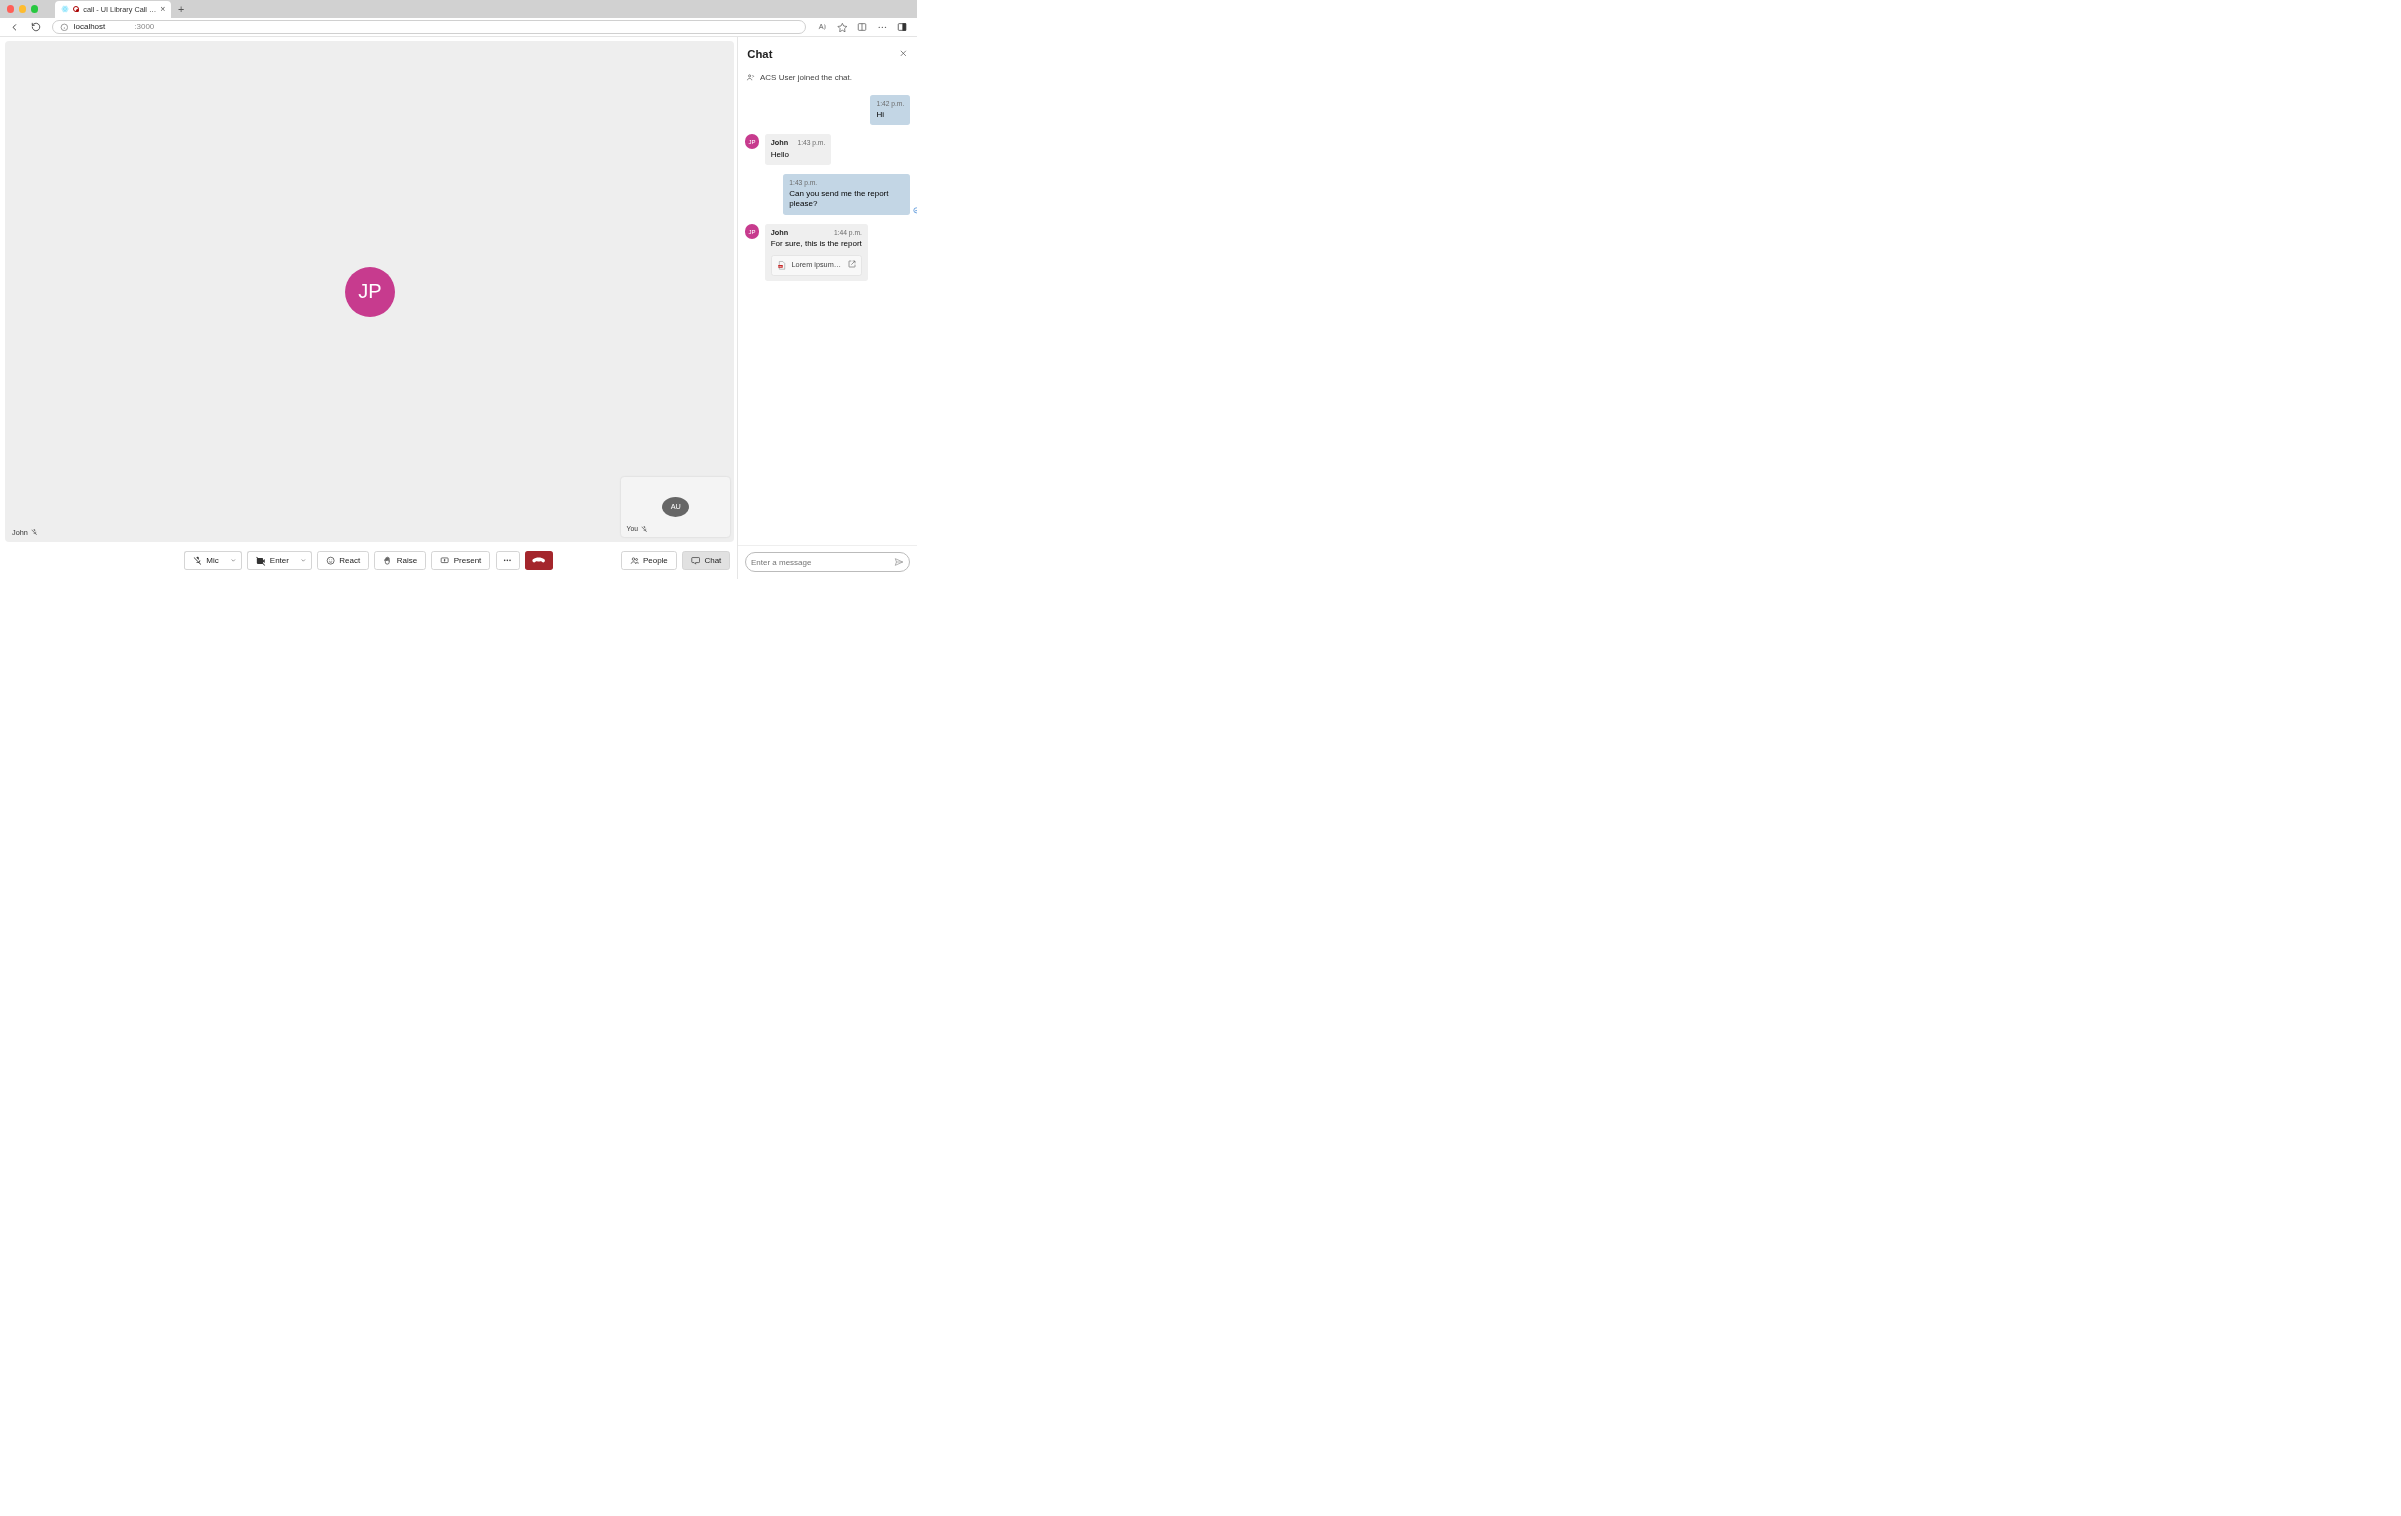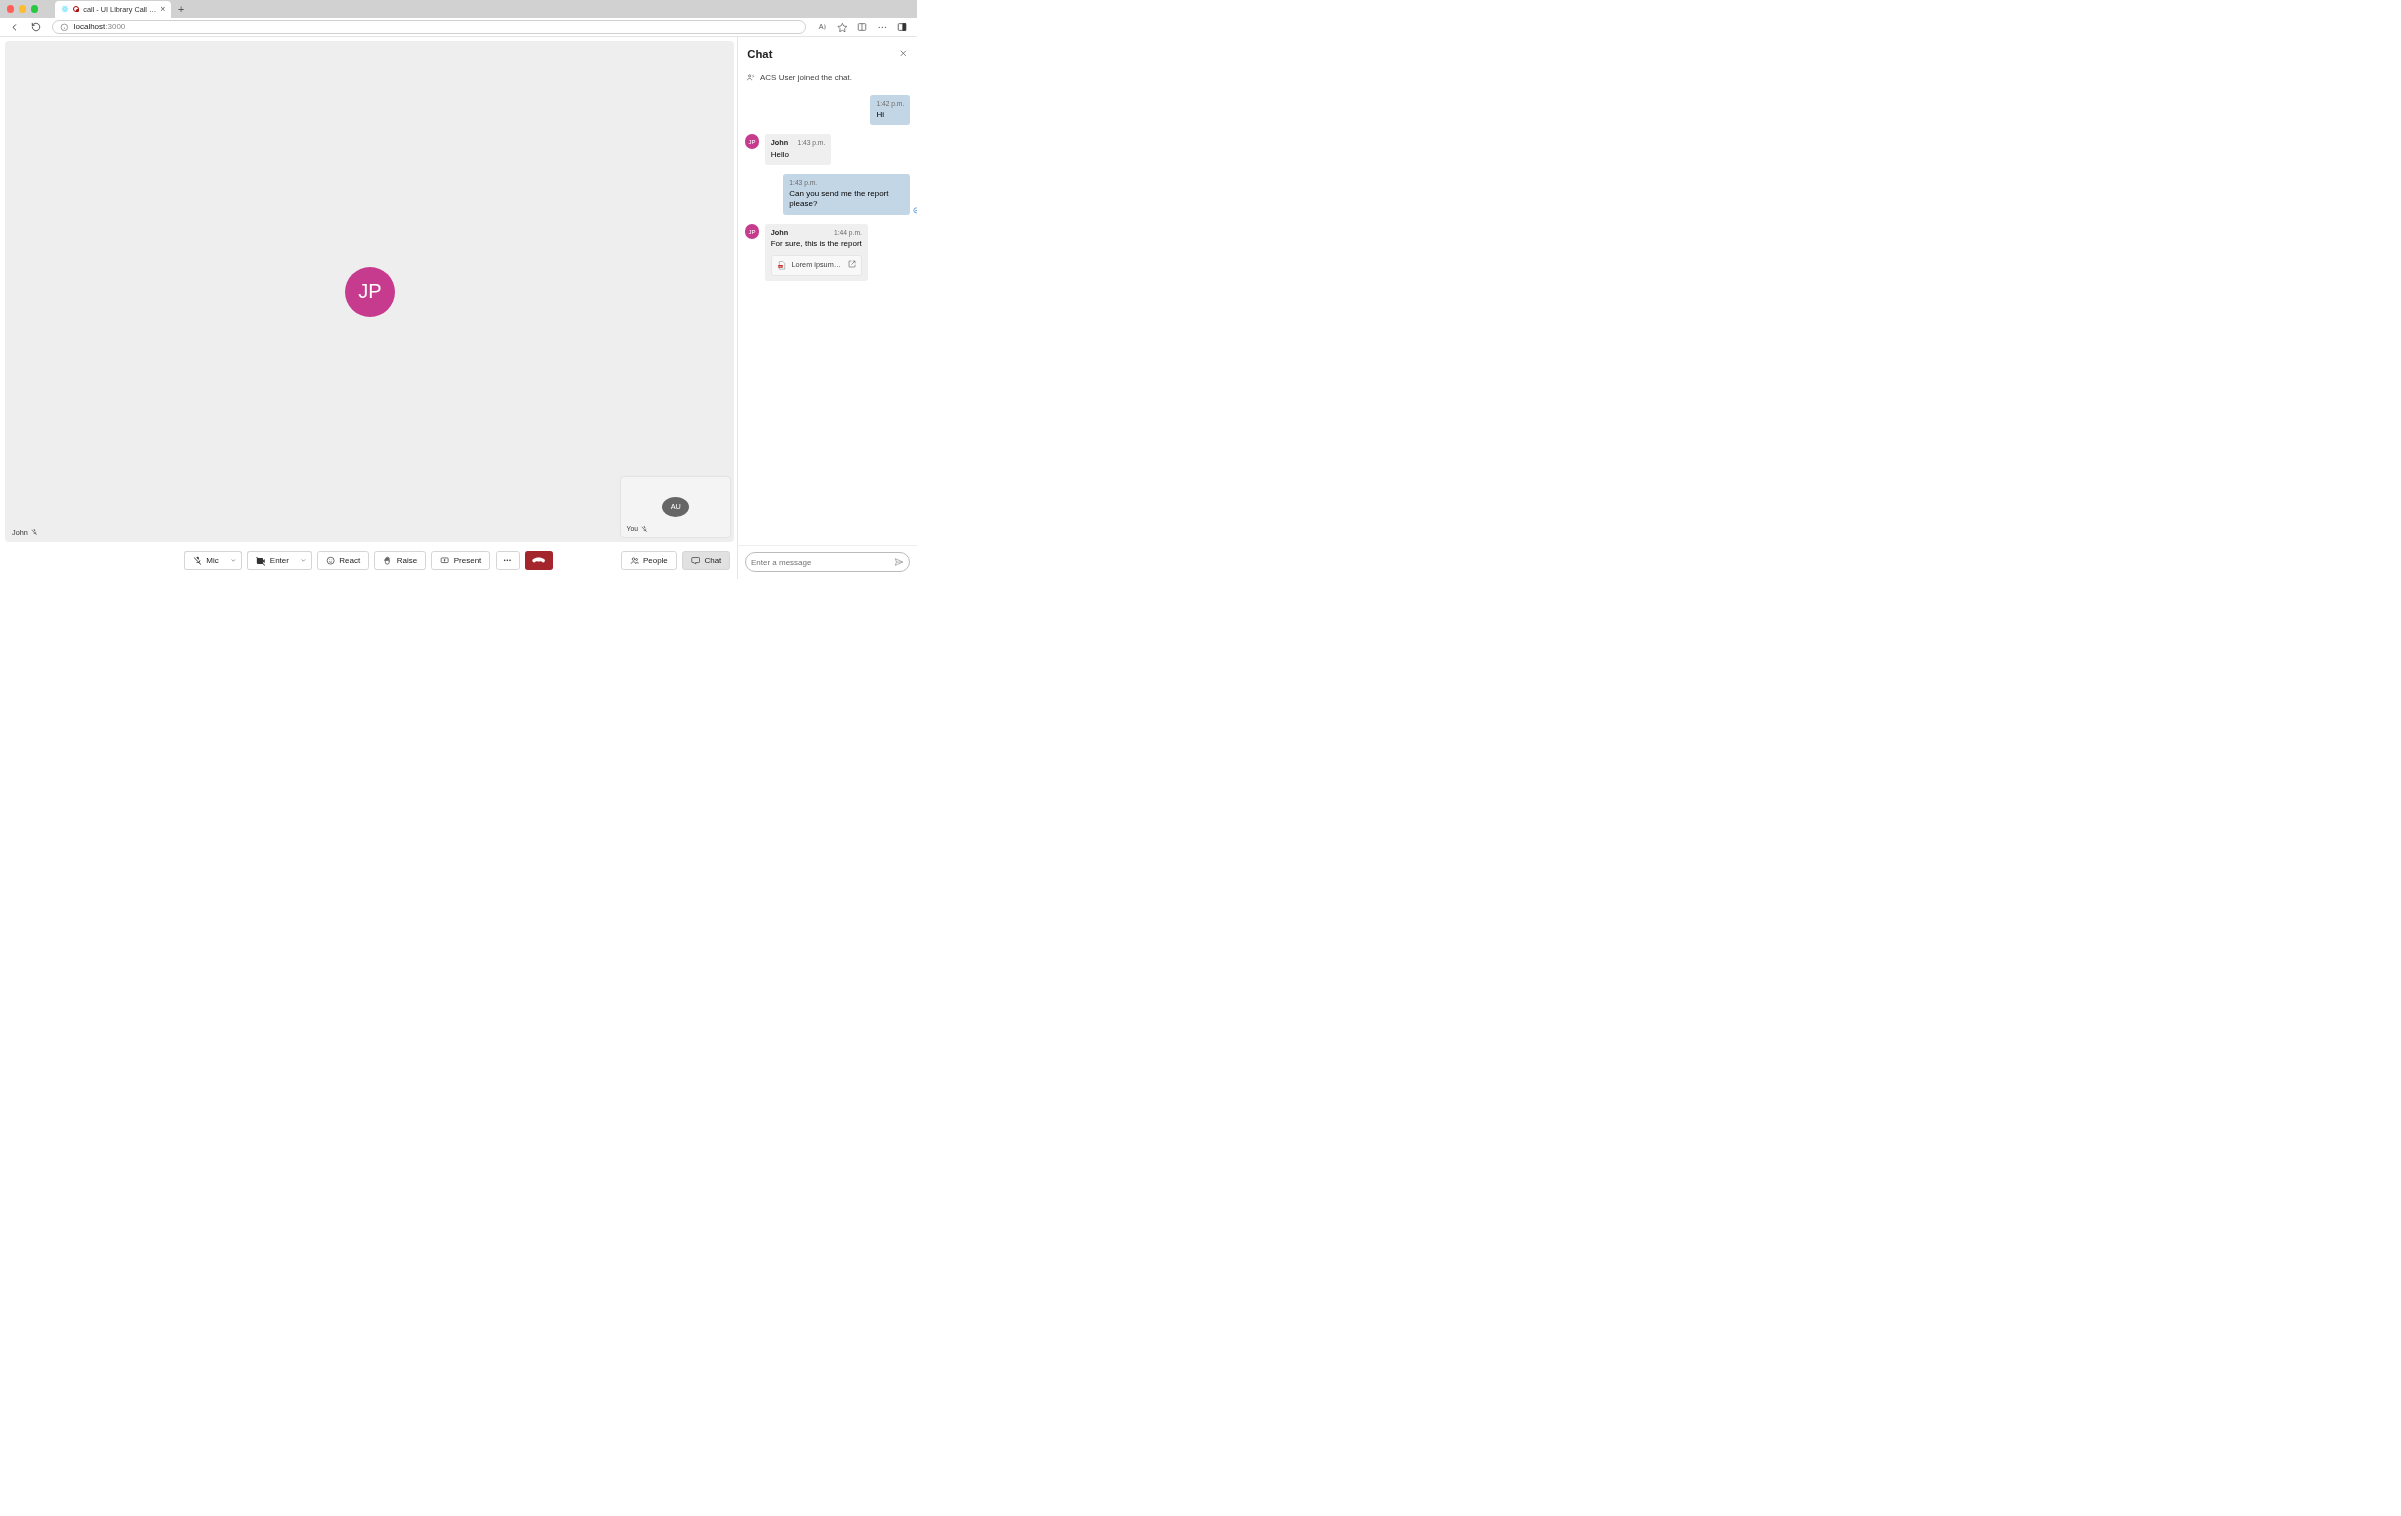--- a/index.html
+++ b/index.html
@@ -108,21 +108,21 @@
     border-radius: 7.3px;
     display: flex;
     align-items: center;
     padding: 0 6.7px;
     gap: 5.3px;
     font-size: 8px;
     color: #222;
     background:#fff;
   }
   .address-bar .host { color:#222; }
-  .address-bar .port { color:#888; }
+  .address-bar .port { color:#888;padding-left:29px; }
   .right-icons {
     display:flex;
     gap:9.3px;
     align-items:center;
   }
 
   
   .app {
     position: absolute;
     top: 37px; left:0; right:0; bottom:0;

